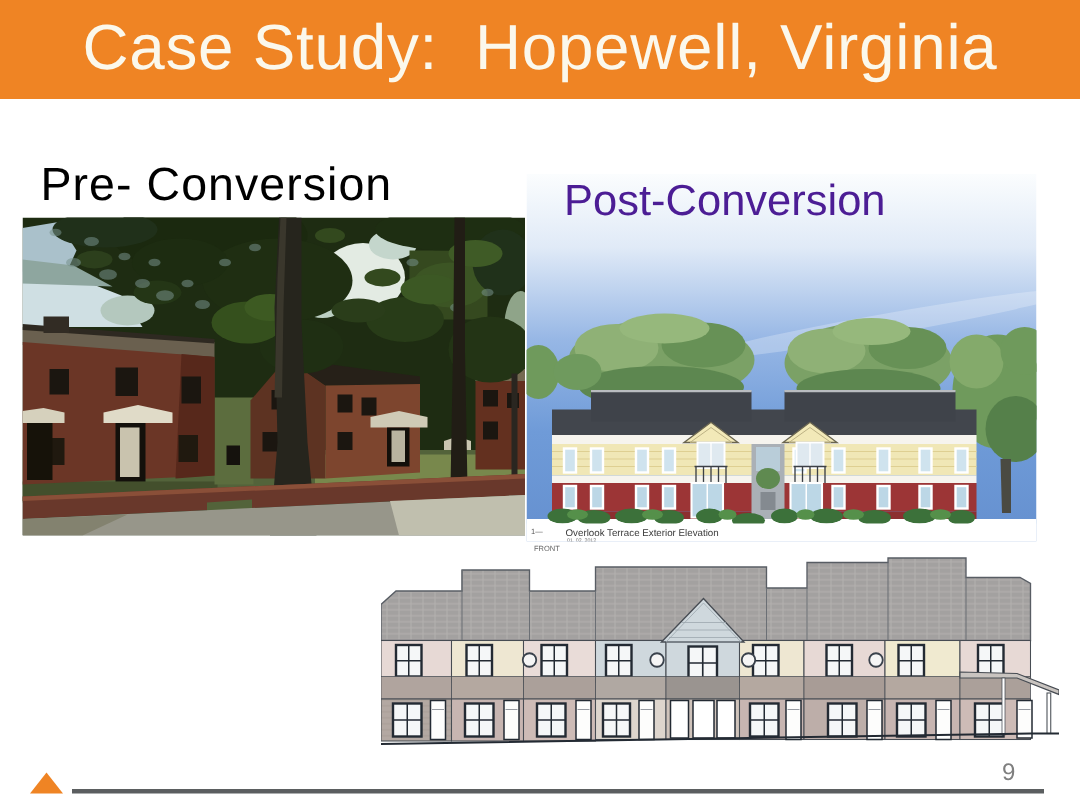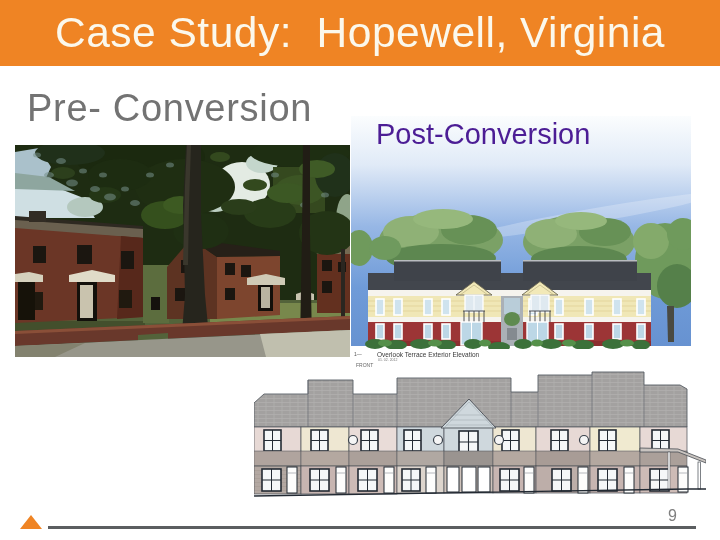--- a/index.html
+++ b/index.html
@@ -6,21 +6,21 @@
   body{width:720px;height:540px;position:relative;font-family:"Liberation Sans",sans-serif;background:#ffffff;overflow:hidden}
   .abs{position:absolute}
 </style>
 </head>
 <body>
 
 <div class="abs" style="left:0;top:0;width:720px;height:66px;background:#EF8424"></div>
 
 <div class="abs" style="left:0;top:0;width:720px;height:50px;line-height:65px;text-align:center;color:#FBF8EC;font-size:42.5px;letter-spacing:0.5px">Case Study:&nbsp; Hopewell, Virginia</div>
 
-<div class="abs" style="left:27px;top:87px;font-size:38px;letter-spacing:0.7px;color:#737373">Pre- Conversion</div>
+<div class="abs" style="left:27px;top:105px;font-size:31px;letter-spacing:0.7px;color:#000000">Pre- Conversion</div>
 
 <svg class="abs" style="left:351px;top:116px" width="340" height="245" viewBox="0 0 340 245">
 <defs>
 <linearGradient id="sky" x1="0" y1="0" x2="0" y2="1">
 <stop offset="0" stop-color="#fbfdfe"></stop>
 <stop offset="0.2" stop-color="#e0eaf7"></stop>
 <stop offset="0.45" stop-color="#97b7e5"></stop>
 <stop offset="0.7" stop-color="#6f9bd8"></stop>
 <stop offset="1" stop-color="#6590cf"></stop>
 </linearGradient>

